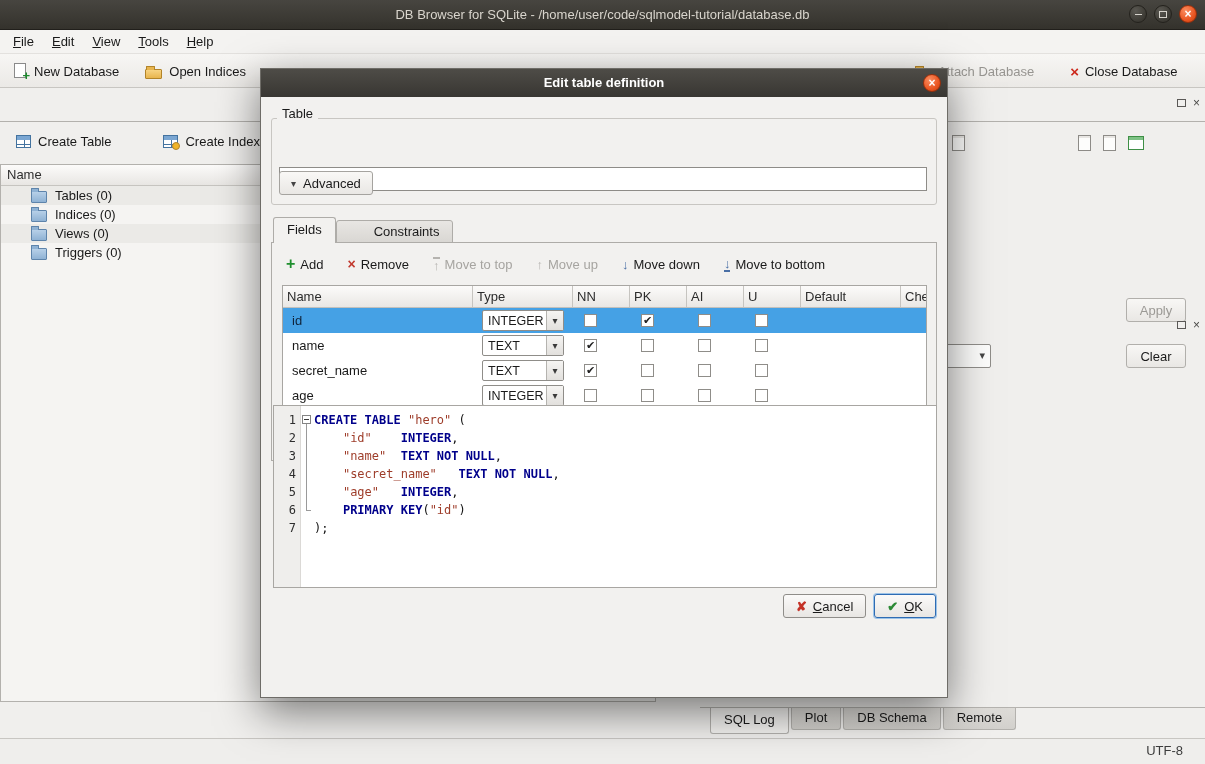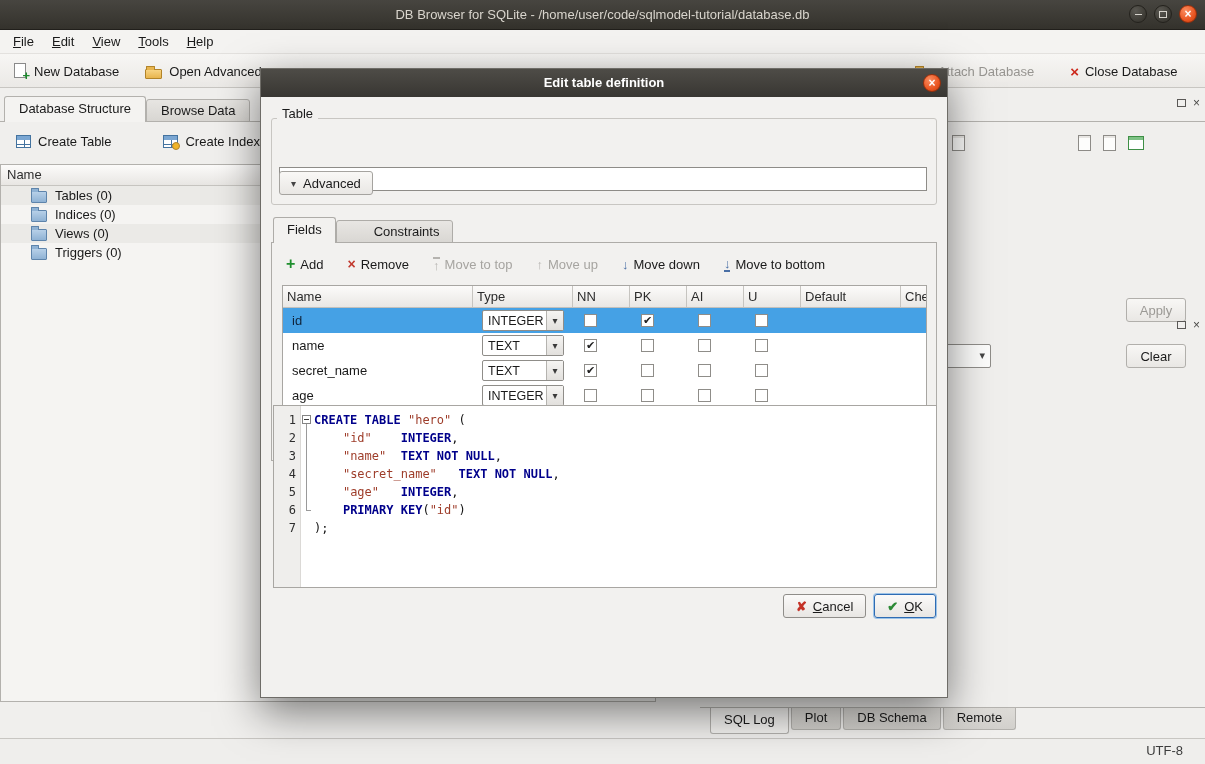--- a/index.html
+++ b/index.html
@@ -201,39 +201,35 @@
     </div>
 
   <div class="toolbar">
     <div class="tb-group-left">
         <div class="tb-item">
           <span class="tb-icon icon-new-database"></span>
           <span class="tb-label">New Database</span>
         </div>
         <div class="tb-item">
           <span class="tb-icon icon-open-database"></span>
-          <span class="tb-label">Open Advanced</span>
+          <span class="tb-label">Open Indices</span>
         </div>
       </div>
     <div class="tb-group-right">
         <div class="tb-item disabled">
           <span class="tb-icon icon-attach-database"></span>
           <span class="tb-label">Attach Database</span>
         </div>
         <div class="tb-item">
           <span class="tb-icon icon-close-database">×</span>
           <span class="tb-label">Close Database</span>
         </div>
       </div>
   </div>
 
-  <div class="main-tabs">
-      <div class="tab active">Database Structure</div>
-      <div class="tab inactive">Browse Data</div>
-    </div>
   <div class="tabs-baseline"></div>
 
   <div class="struct-toolbar">
     <div class="flat-btn">
       <span class="icon-table"></span>
       <span>Create Table</span>
     </div>
     <div class="flat-btn">
       <span class="icon-table icon-index"></span>
       <span>Create Index</span>

